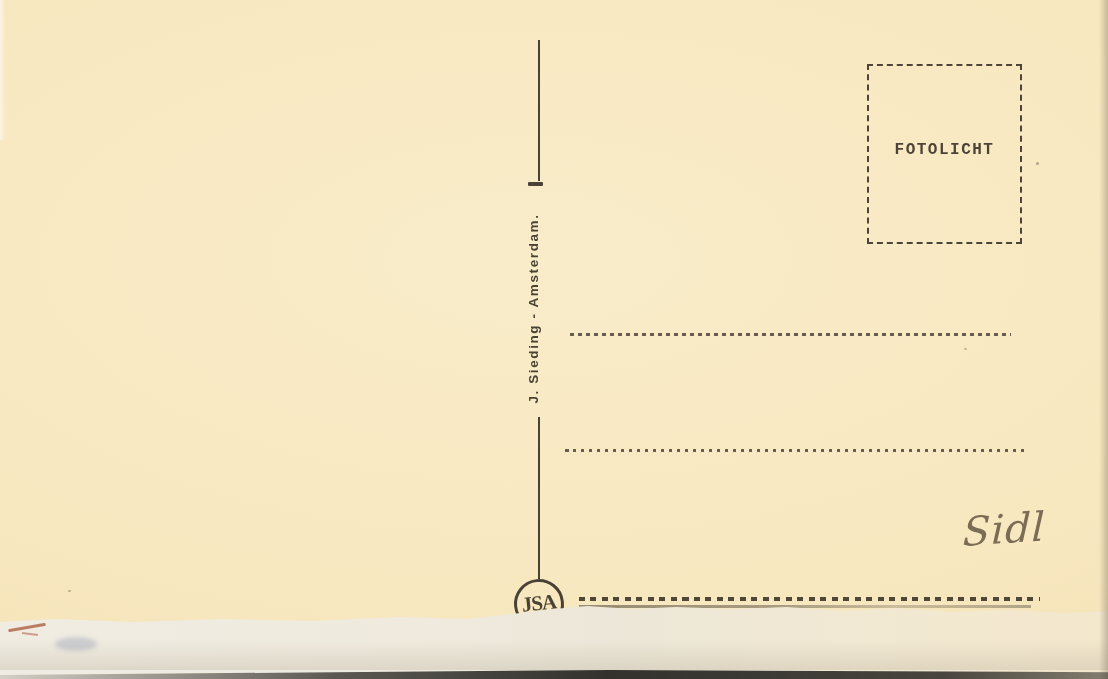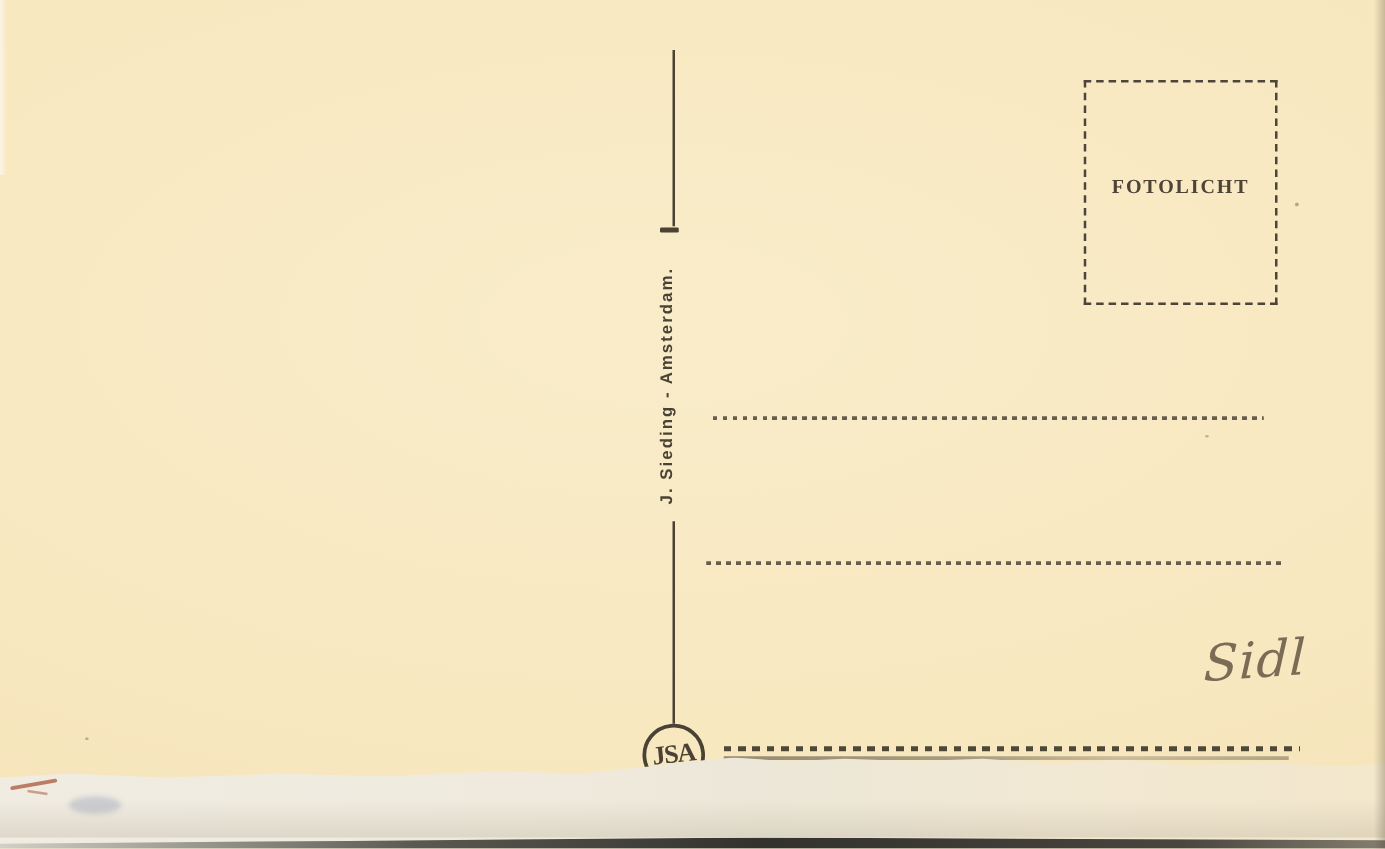--- a/index.html
+++ b/index.html
@@ -93,21 +93,21 @@
     position: absolute;
     left: 867px; top: 64px;
     width: 155px; height: 180px;
     border: 2.5px dashed #4d4539;
     box-sizing: border-box;
     display: flex;
     align-items: center;
     justify-content: center;
   }
   .stamp-box span {
-    font-family: Liberation Serif, serif;
+    font-family: Liberation Mono, monospace;
     font-weight: 700;
     font-size: 16px;
     letter-spacing: 1.5px;
     color: #4d4437;
     transform: translateY(-4px);
   }
   
   .dotline {
     position: absolute;
     height: 3px;

